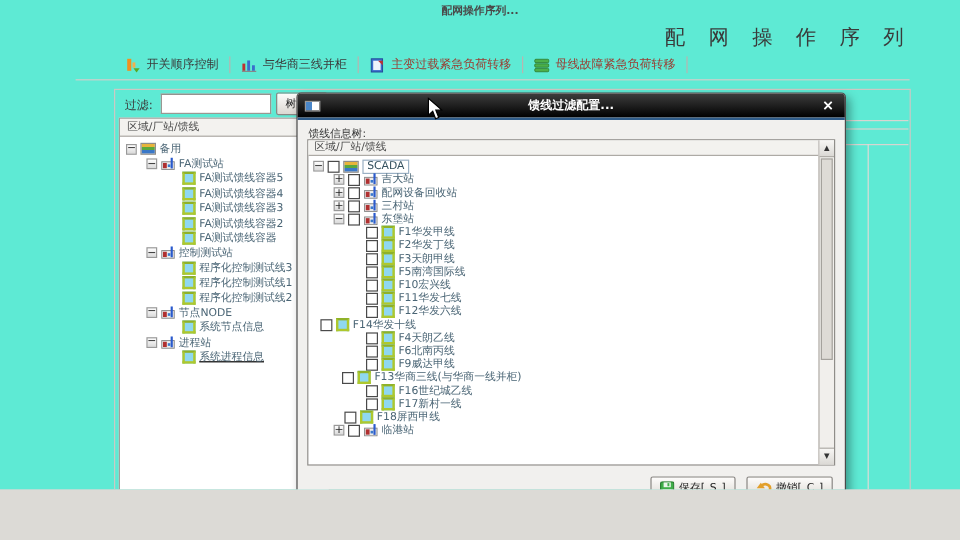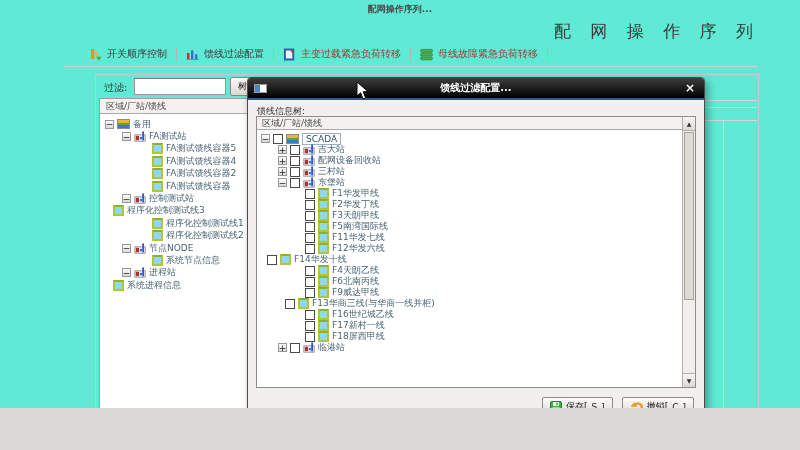--- a/index.html
+++ b/index.html
@@ -6,21 +6,21 @@
   .stage{position:relative;width:800px;height:408px;overflow:hidden;
          background:#5eead4;font-family:"DejaVu Sans","Liberation Sans",sans-serif;
          -webkit-font-smoothing:antialiased;}
   .abs{position:absolute;}
 
   
   .taskbar-title{top:3px;left:0;right:0;text-align:center;font-size:9px;font-weight:bold;color:#4a4a4a;}
   .heading{top:20px;left:0;right:40px;text-align:right;font-size:17px;letter-spacing:7px;color:#3a3a3a;}
 
   
-  .toolbar{left:80px;top:45px;display:flex;align-items:center;font-size:10px;color:#3b3b3b;}
+  .toolbar{left:95px;top:45px;display:flex;align-items:center;font-size:10px;color:#3b3b3b;}
   .tb-item{display:flex;align-items:center;gap:5px;padding:2px 9px;cursor:default;}
   .tb-item.warn .tb-label{color:#9b3a30;}
   .tb-sep{width:1px;height:14px;background:#b8b5b0;}
   .sep-line{left:63px;top:66px;width:695px;height:1px;background:#d2cfca;}
   .win-bottom{left:63px;top:443px;width:695px;height:7px;background:#fbfbfa;}
   .groupbox{left:95px;top:74px;width:662px;height:367px;border:1px solid #ccc9c4;}
   .bg-hline{height:1px;background:#d8d5d0;}
   .bg-vline{width:1px;background:#dedbd6;}
 
   
@@ -108,21 +108,21 @@
       <div class="tb-sep"></div>
       <div class="tb-item">
         <span class="icon-svg">
           <svg width="13" height="13" viewBox="0 0 13 13">
             <rect x="1" y="5" width="2.4" height="6" fill="#c03030"></rect>
             <rect x="5" y="2.4" width="2.4" height="8.6" fill="#3a6ecc"></rect>
             <rect x="9" y="6.4" width="2.4" height="4.6" fill="#3a6ecc"></rect>
             <rect x="0.6" y="11" width="12" height="1" fill="#888"></rect>
           </svg>
         </span>
-        <span class="tb-label">馈线过滤配置</span>
+        <span class="tb-label">与华商三线并柜</span>
       </div>
       <div class="tb-sep"></div>
       <div class="tb-item warn">
         <span class="icon-svg">
           <svg width="13" height="13" viewBox="0 0 13 13">
             <rect x="1.4" y="1" width="9.4" height="11" fill="#3a6ecc" stroke="#234a99" stroke-width="0.8"></rect>
             <rect x="3" y="2.6" width="6.2" height="7.8" fill="#eef3fb"></rect>
             <polygon points="7,2.6 11,2.6 11,6.4" fill="#c03030"></polygon>
           </svg>
         </span>
@@ -174,40 +174,45 @@
           <span class="tlabel">FA测试馈线容器5</span>
         </div>
         <div class="trow" style="padding-left: 39px;">
           <span class="exp-spacer" style="width: 10px;"></span>
           <span class="icon-feeder"></span>
           <span class="tlabel">FA测试馈线容器4</span>
         </div>
         <div class="trow" style="padding-left: 39px;">
           <span class="exp-spacer" style="width: 10px;"></span>
           <span class="icon-feeder"></span>
+          <span class="tlabel">FA测试馈线容器3</span>
+        </div>
+        <div class="trow" style="padding-left: 39px;">
+          <span class="exp-spacer" style="width: 10px;"></span>
+          <span class="icon-feeder"></span>
           <span class="tlabel">FA测试馈线容器2</span>
         </div>
         <div class="trow" style="padding-left: 39px;">
           <span class="exp-spacer" style="width: 10px;"></span>
           <span class="icon-feeder"></span>
           <span class="tlabel">FA测试馈线容器</span>
         </div>
         <div class="trow" style="padding-left: 22px;">
           <span class="expander">−</span>
           <span class="icon-svg">
             <svg width="12" height="11" viewBox="0 0 12 11">
               <rect x="0.8" y="3.8" width="10.4" height="6.4" fill="#ececec" stroke="#8a8a8a" stroke-width="0.8"></rect>
               <rect x="1.8" y="4.8" width="3.2" height="4.4" fill="#b03030"></rect>
               <rect x="8.2" y="0.4" width="1.8" height="9" fill="#2a5acc"></rect>
               <rect x="5.8" y="6" width="2.2" height="2.2" fill="#3a78cc"></rect>
             </svg>
           </span>
           <span class="tlabel">控制测试站</span>
         </div>
-        <div class="trow" style="">
+        <div class="trow" style="padding-left: 39px;">
           <span class="exp-spacer" style="width: 10px;"></span>
           <span class="icon-feeder"></span>
           <span class="tlabel">程序化控制测试线3</span>
         </div>
         <div class="trow" style="padding-left: 39px;">
           <span class="exp-spacer" style="width: 10px;"></span>
           <span class="icon-feeder"></span>
           <span class="tlabel">程序化控制测试线1</span>
         </div>
         <div class="trow" style="padding-left: 39px;">
@@ -237,21 +242,21 @@
           <span class="icon-svg">
             <svg width="12" height="11" viewBox="0 0 12 11">
               <rect x="0.8" y="3.8" width="10.4" height="6.4" fill="#ececec" stroke="#8a8a8a" stroke-width="0.8"></rect>
               <rect x="1.8" y="4.8" width="3.2" height="4.4" fill="#b03030"></rect>
               <rect x="8.2" y="0.4" width="1.8" height="9" fill="#2a5acc"></rect>
               <rect x="5.8" y="6" width="2.2" height="2.2" fill="#3a78cc"></rect>
             </svg>
           </span>
           <span class="tlabel">进程站</span>
         </div>
-        <div class="trow" style="">
+        <div class="trow" style="padding-left: 39px; text-decoration: underline;">
           <span class="exp-spacer" style="width: 10px;"></span>
           <span class="icon-feeder"></span>
           <span class="tlabel">系统进程信息</span>
         </div>
       </div>
   </div>
 
   <div class="abs dialog">
     <div class="dlg-titlebar">
       <span class="dlg-icon"></span>
@@ -343,20 +348,26 @@
           <div class="trow" style="padding-left: 38px;">
             <span class="exp-spacer" style="width: 7px;"></span>
             <span class="checkbox"></span>
             <span class="icon-feeder"></span>
             <span class="tlabel">F5南湾国际线</span>
           </div>
           <div class="trow" style="padding-left: 38px;">
             <span class="exp-spacer" style="width: 7px;"></span>
             <span class="checkbox"></span>
             <span class="icon-feeder"></span>
+            <span class="tlabel">F10宏兴线</span>
+          </div>
+          <div class="trow" style="padding-left: 38px;">
+            <span class="exp-spacer" style="width: 7px;"></span>
+            <span class="checkbox"></span>
+            <span class="icon-feeder"></span>
             <span class="tlabel">F11华发七线</span>
           </div>
           <div class="trow" style="padding-left: 38px;">
             <span class="exp-spacer" style="width: 7px;"></span>
             <span class="checkbox"></span>
             <span class="icon-feeder"></span>
             <span class="tlabel">F12华发六线</span>
           </div>
           <div class="trow" style="">
             <span class="exp-spacer" style="width: 7px;"></span>
@@ -393,21 +404,21 @@
             <span class="checkbox"></span>
             <span class="icon-feeder"></span>
             <span class="tlabel">F16世纪城乙线</span>
           </div>
           <div class="trow" style="padding-left: 38px;">
             <span class="exp-spacer" style="width: 7px;"></span>
             <span class="checkbox"></span>
             <span class="icon-feeder"></span>
             <span class="tlabel">F17新村一线</span>
           </div>
-          <div class="trow" style="padding-left: 38px;">
+          <div class="trow" style="padding-left: 20px;">
             <span class="exp-spacer" style="width: 7px;"></span>
             <span class="checkbox"></span>
             <span class="icon-feeder"></span>
             <span class="tlabel">F18屏西甲线</span>
           </div>
           <div class="trow" style="padding-left: 21px;">
             <span class="expander">+</span>
             <span class="checkbox"></span>
             <span class="icon-svg">
               <svg width="12" height="11" viewBox="0 0 12 11">

